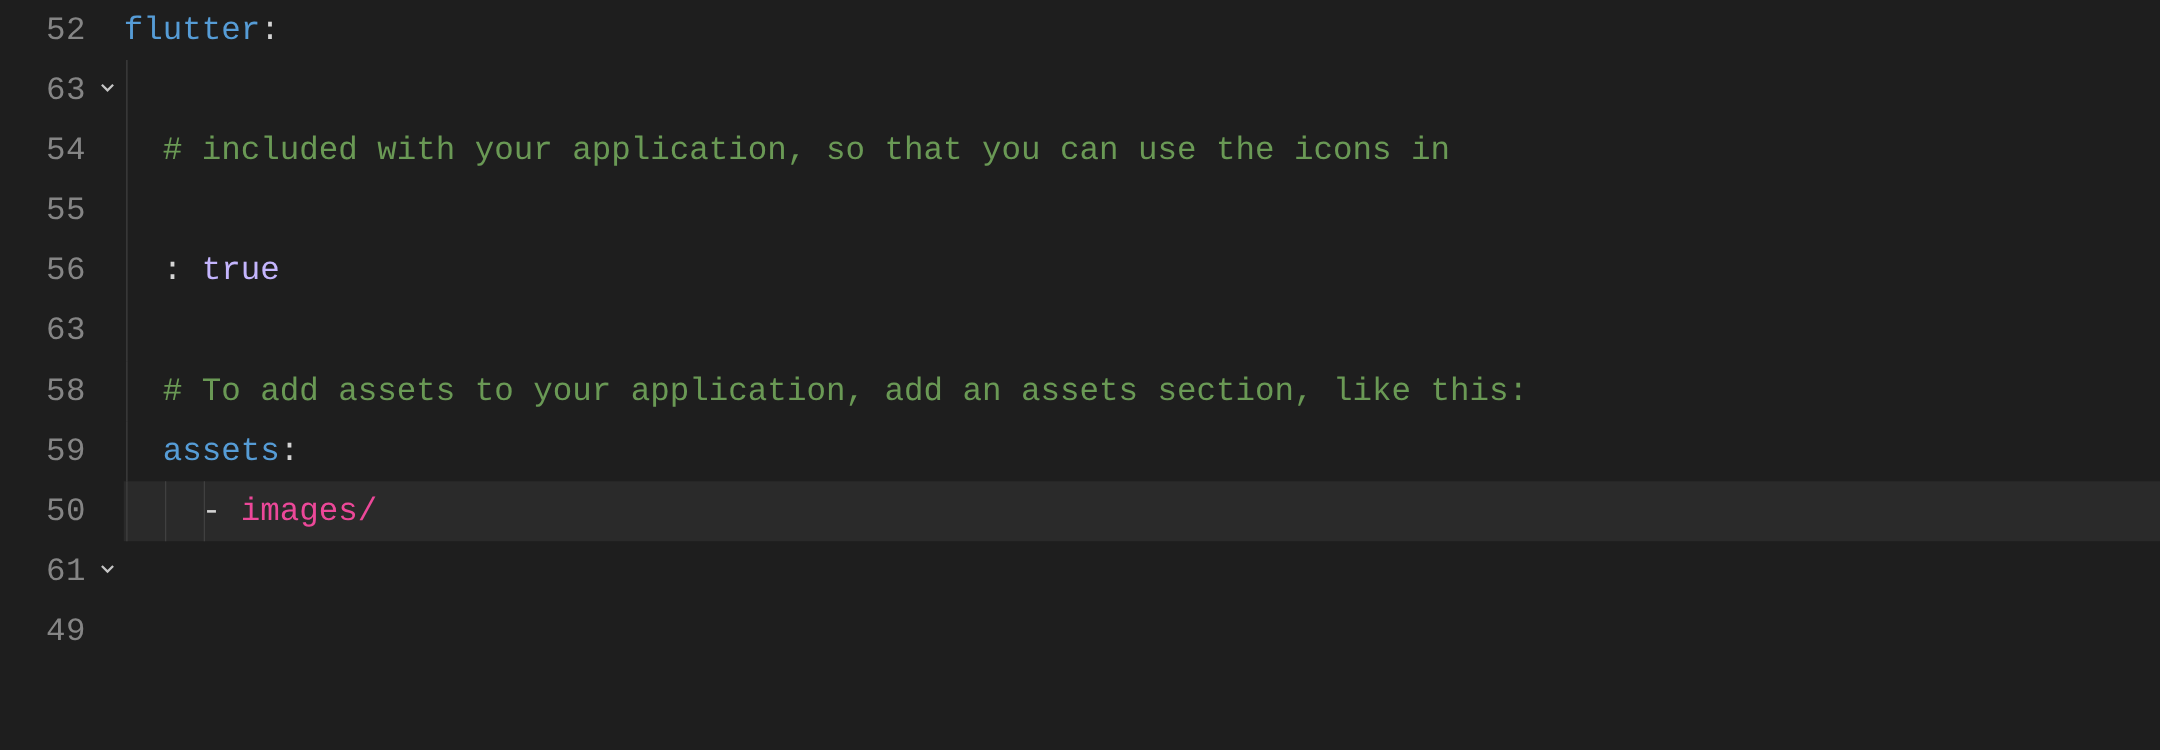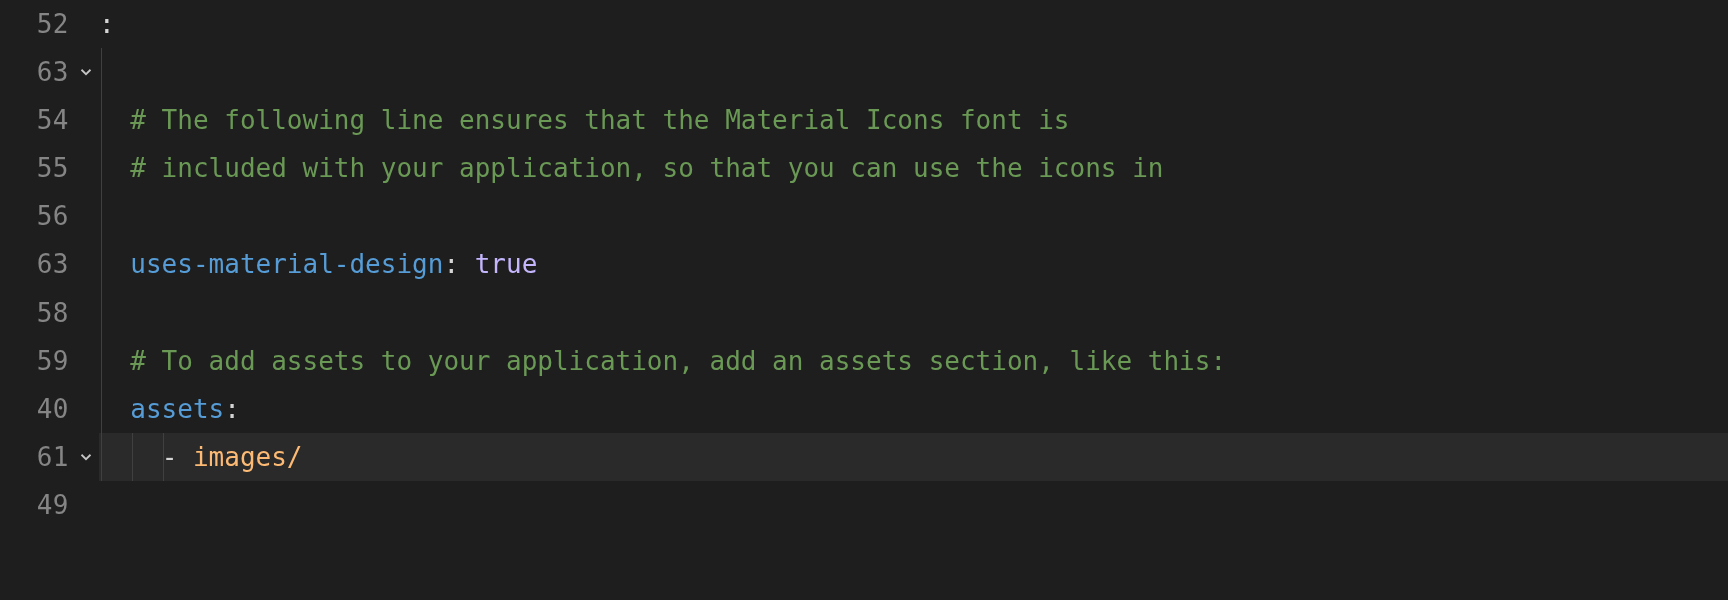--- a/index.html
+++ b/index.html
@@ -9,20 +9,21 @@
     font-size: 26px;
     line-height: 1.85;
     overflow: hidden;
     width: 1728px;
     height: 600px;
   }
   .editor {
     display: flex;
     width: 100%;
     height: 100%;
+    font-family: Liberation Mono, monospace;
   }
   .gutter {
     width: 75px;
     flex-shrink: 0;
     text-align: right;
     padding-right: 6px;
     color: #858585;
     user-select: none;
     position: relative;
   }
@@ -68,21 +69,21 @@
     position: absolute;
     top: 0;
     bottom: 0;
     width: 1px;
     background: #404040;
   }
   .tok-comment { color: #6a9955; }
   .tok-key { color: #569cd6; }
   .tok-punct { color: #d4d4d4; }
   .tok-bool { color: #c4b5fd; }
-  .tok-string { color: #fdba74; }
+  .tok-string { color: #ec4899; }
   .tok-dash { color: #d4d4d4; }
   .linenum { letter-spacing: 0.5px; }
 </style>
 </head>
 <body>
 
 <div class="editor">
   <div class="gutter" id="gutter">
       <div class="gutter-line">
         <span class="linenum">52</span>
@@ -102,21 +103,21 @@
       <div class="gutter-line">
         <span class="linenum">63</span>
       </div>
       <div class="gutter-line">
         <span class="linenum">58</span>
       </div>
       <div class="gutter-line">
         <span class="linenum">59</span>
       </div>
       <div class="gutter-line">
-        <span class="linenum">40</span>
+        <span class="linenum">50</span>
       </div>
       <div class="gutter-line">
         <span class="linenum">61</span>
       </div>
       <div class="gutter-line">
         <span class="linenum">49</span>
       </div>
     </div>
   <div class="fold-col" id="foldcol">
       <div class="fold-mark"></div>
@@ -133,24 +134,23 @@
       <div class="fold-mark"></div>
       <div class="fold-mark"></div>
       <div class="fold-mark">
         <span><svg viewBox="0 0 16 16" fill="none" stroke="currentColor" stroke-width="1.6">
             <path d="M4 6 L8 10 L12 6"></path>
           </svg></span>
       </div>
       <div class="fold-mark"></div>
     </div>
   <div class="code" id="code">
-      <div class="code-line"><span class="tok-punct">:</span></div>
+      <div class="code-line"><span class="tok-key">flutter</span><span class="tok-punct">:</span></div>
       <div class="code-line"><div class="indent-guide" style="left: 2px;"></div></div>
-      <div class="code-line"><div class="indent-guide" style="left: 2px;"></div><span>  </span><span class="tok-comment"># The following line ensures that the Material Icons font is</span></div>
       <div class="code-line"><div class="indent-guide" style="left: 2px;"></div><span>  </span><span class="tok-comment"># included with your application, so that you can use the icons in</span></div>
       <div class="code-line"><div class="indent-guide" style="left: 2px;"></div><span>  </span></div>
-      <div class="code-line"><div class="indent-guide" style="left: 2px;"></div><span>  </span><span class="tok-key">uses-material-design</span><span class="tok-punct">: </span><span class="tok-bool">true</span></div>
+      <div class="code-line"><div class="indent-guide" style="left: 2px;"></div><span>  </span><span class="tok-punct">: </span><span class="tok-bool">true</span></div>
       <div class="code-line"><div class="indent-guide" style="left: 2px;"></div></div>
       <div class="code-line"><div class="indent-guide" style="left: 2px;"></div><span>  </span><span class="tok-comment"># To add assets to your application, add an assets section, like this:</span></div>
       <div class="code-line"><div class="indent-guide" style="left: 2px;"></div><span>  </span><span class="tok-key">assets</span><span class="tok-punct">:</span></div>
       <div class="code-line current"><div class="indent-guide" style="left: 2px;"></div><div class="indent-guide" style="left: 33px;"></div><div class="indent-guide" style="left: 64px;"></div><span>    </span><span class="tok-dash">- </span><span class="tok-string">images/</span></div>
     </div>
 </div>
 
 </body></html>

